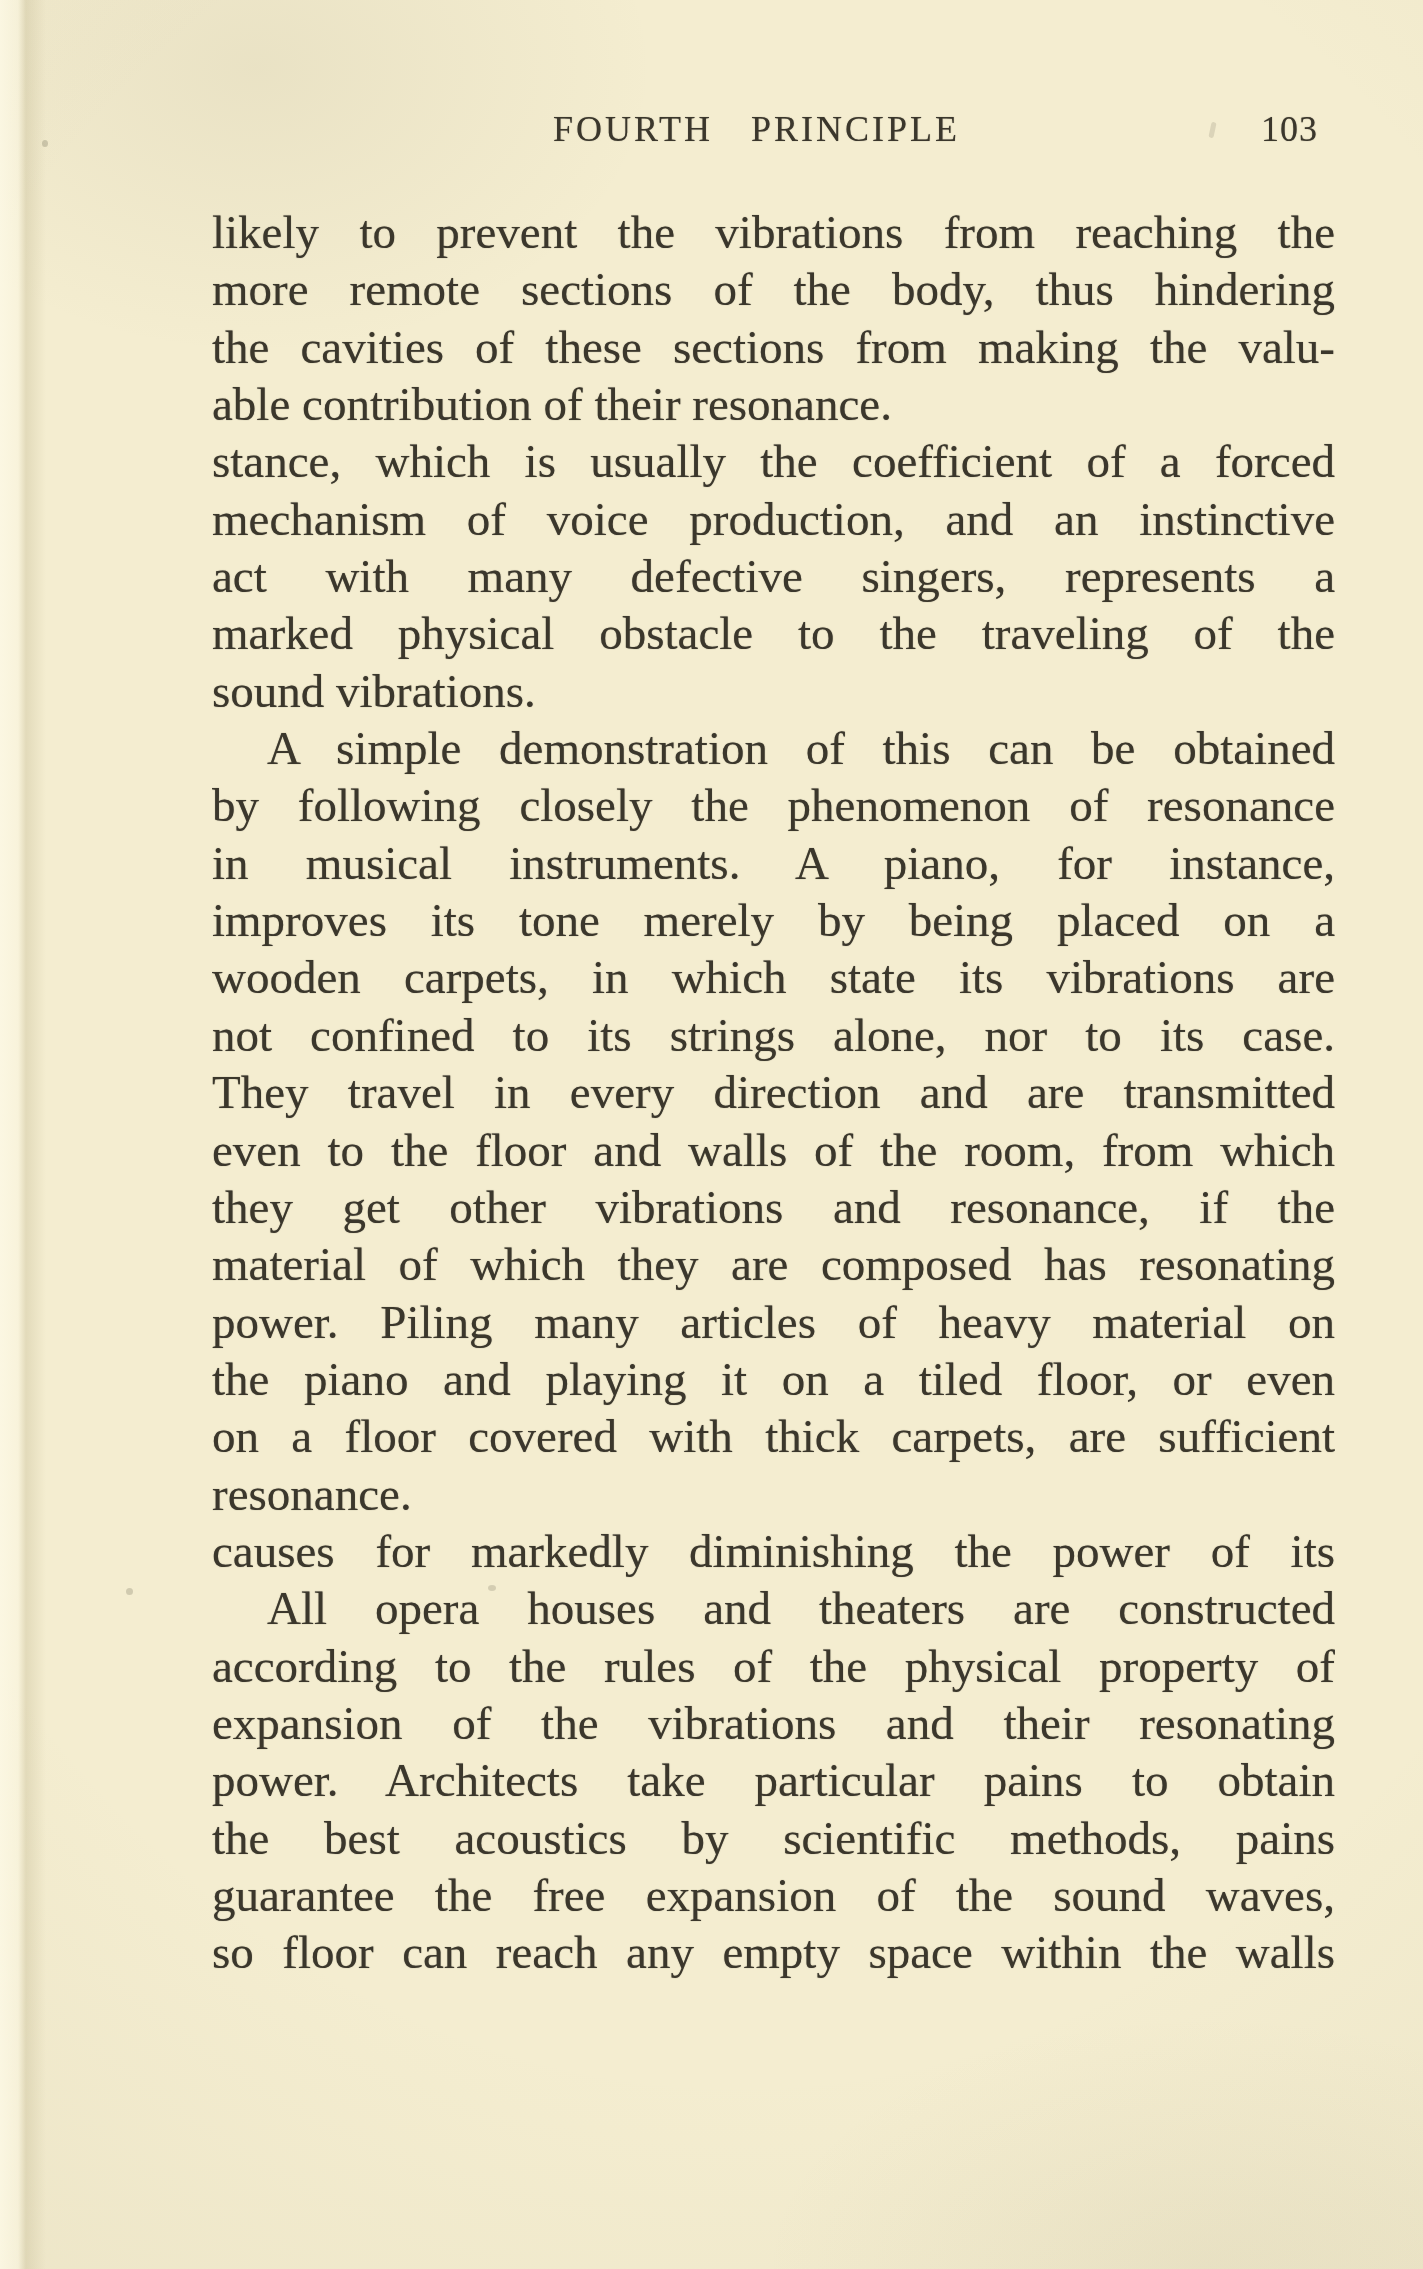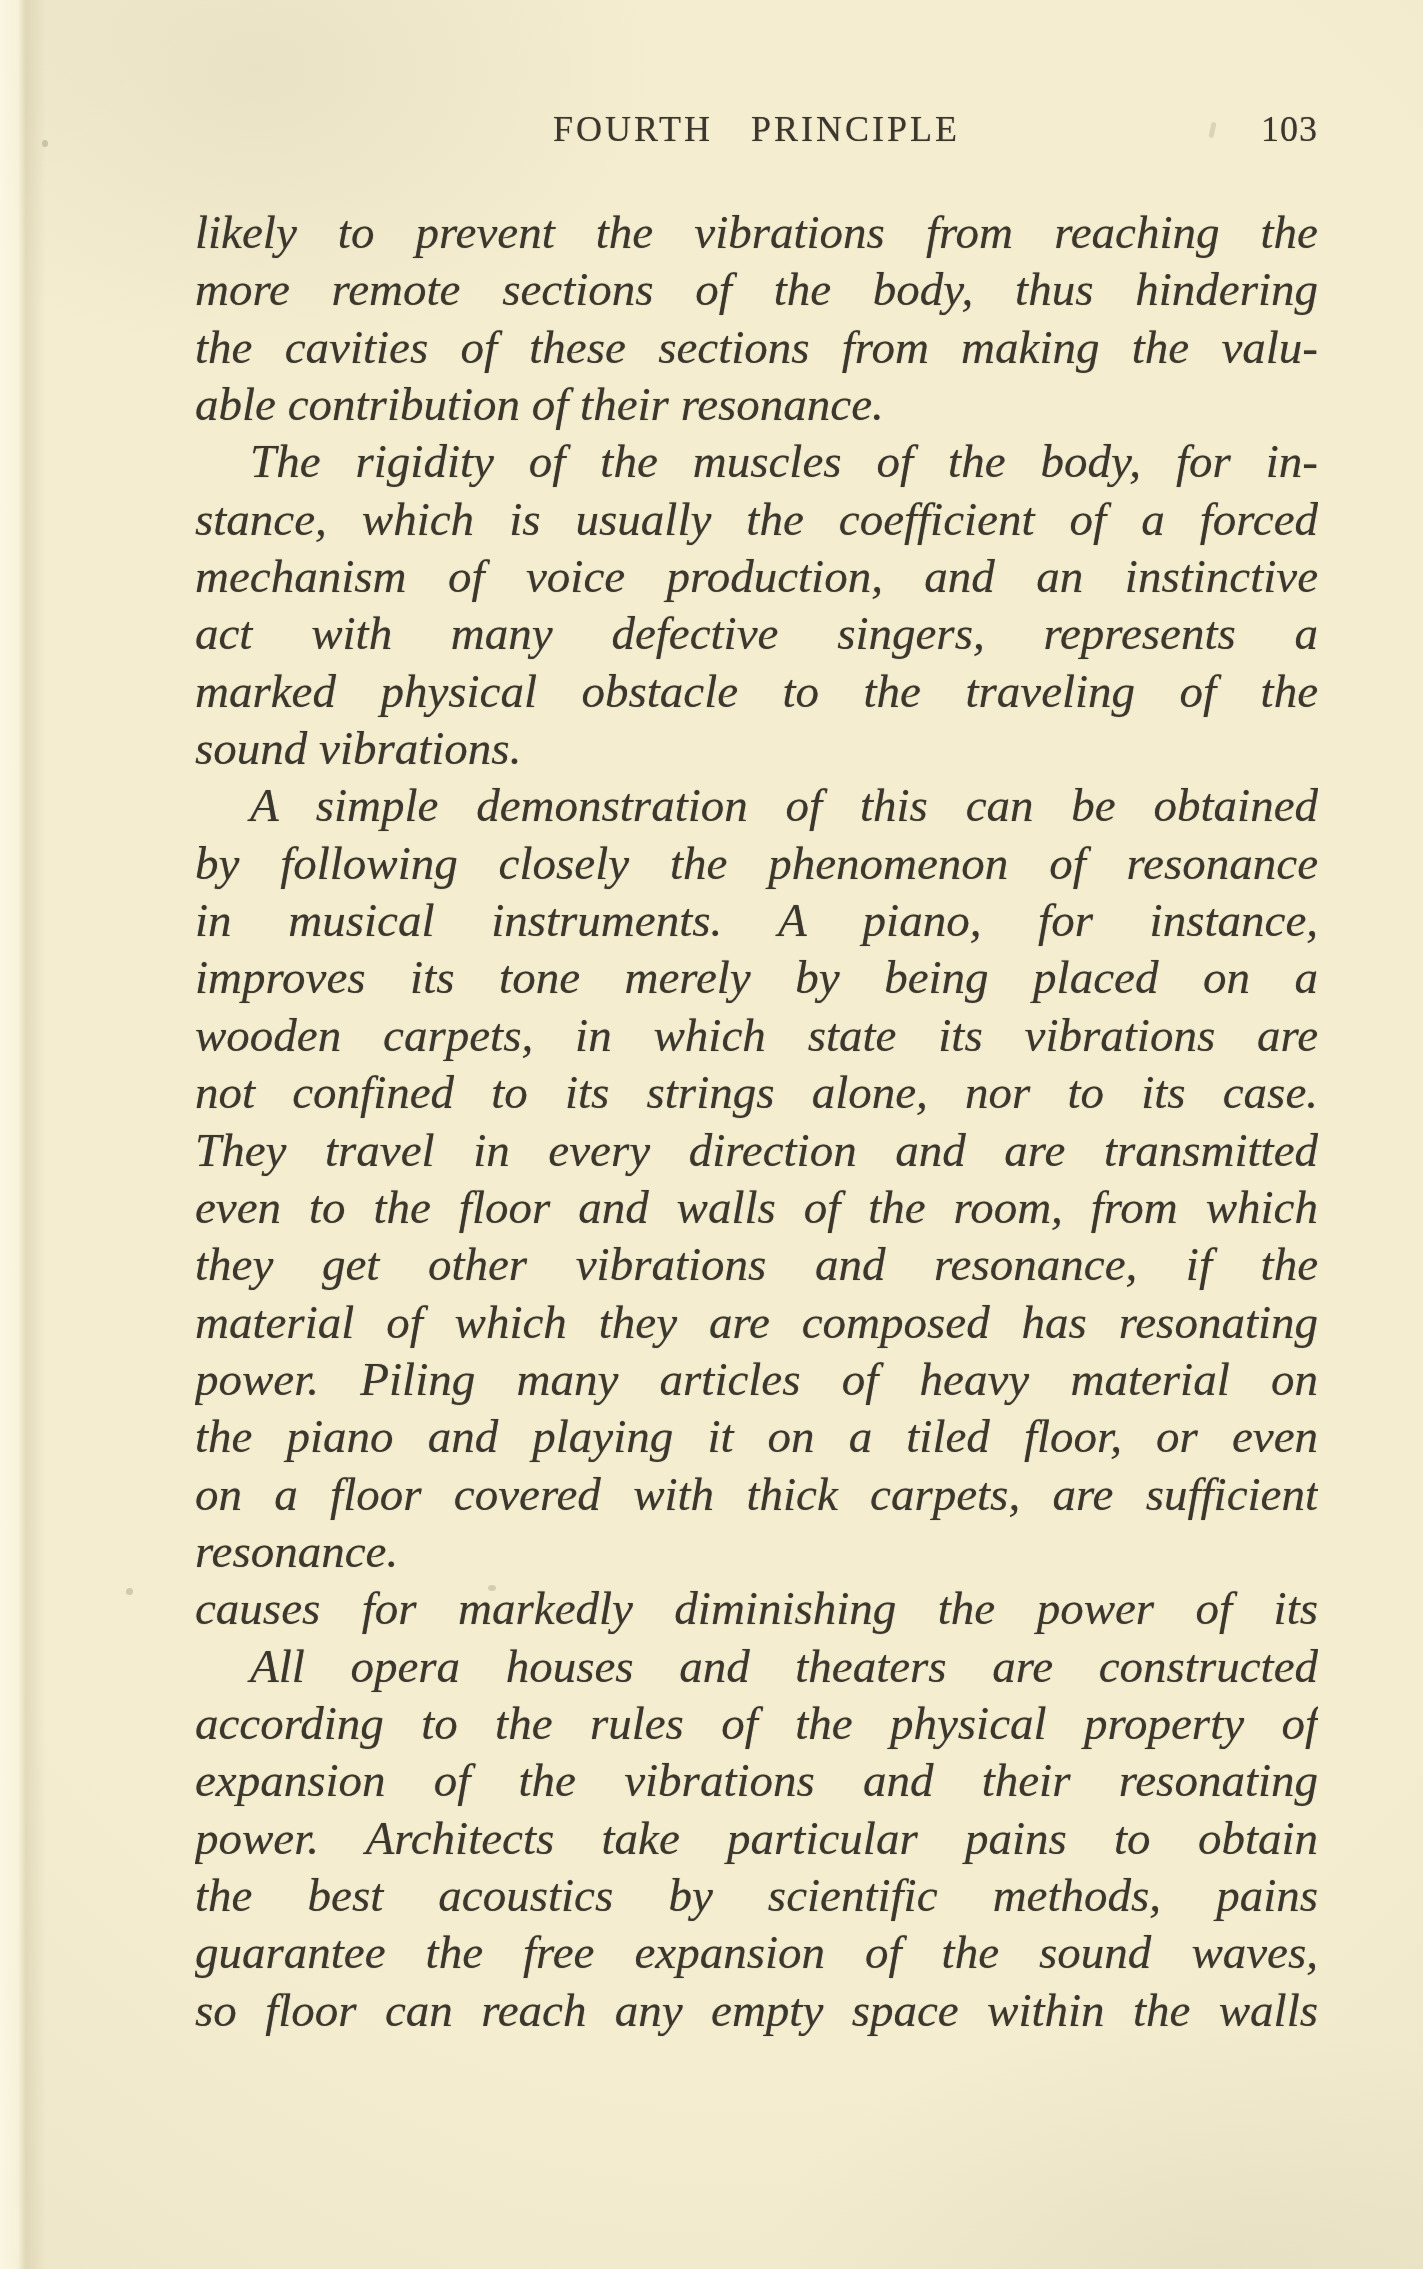--- a/index.html
+++ b/index.html
@@ -57,25 +57,24 @@
     text-shadow: 0 0 1px rgba(59,55,44,0.55);
   }
   .page-number {
     position: absolute;
     right: 0;
     letter-spacing: 1px;
     text-shadow: 0 0 1px rgba(59,55,44,0.55);
   }
   .text-block {
     position: absolute;
-    left: 195px;
+    left: 212px;
     top: 204px;
     width: 1123px;
     font-size: 47px;
-    font-style: italic;
   }
   .line {
     height: 57.35px;
     line-height: 57.35px;
     text-align: justify;
     text-align-last: left;
     overflow: hidden;
     white-space: normal;
     text-shadow: 0 0 1px rgba(59,55,44,0.6);
   }
@@ -103,21 +102,20 @@
   <div class="header">
     <span class="running-title">FOURTH PRINCIPLE</span>
     <span class="page-number">103</span>
   </div>
 
   <div class="text-block">
       <div class="line just">likely to prevent the vibrations from reaching the</div>
       <div class="line just">more remote sections of the body, thus hindering</div>
       <div class="line just">the cavities of these sections from making the valu-</div>
       <div class="line">able contribution of their resonance.</div>
-      <div class="line indent just">The rigidity of the muscles of the body, for in-</div>
       <div class="line just">stance, which is usually the coefficient of a forced</div>
       <div class="line just">mechanism of voice production, and an instinctive</div>
       <div class="line just">act with many defective singers, represents a</div>
       <div class="line just">marked physical obstacle to the traveling of the</div>
       <div class="line">sound vibrations.</div>
       <div class="line indent just">A simple demonstration of this can be obtained</div>
       <div class="line just">by following closely the phenomenon of resonance</div>
       <div class="line just">in musical instruments.  A piano, for instance,</div>
       <div class="line just">improves its tone merely by being placed on a</div>
       <div class="line just">wooden carpets, in which state its vibrations are</div>

